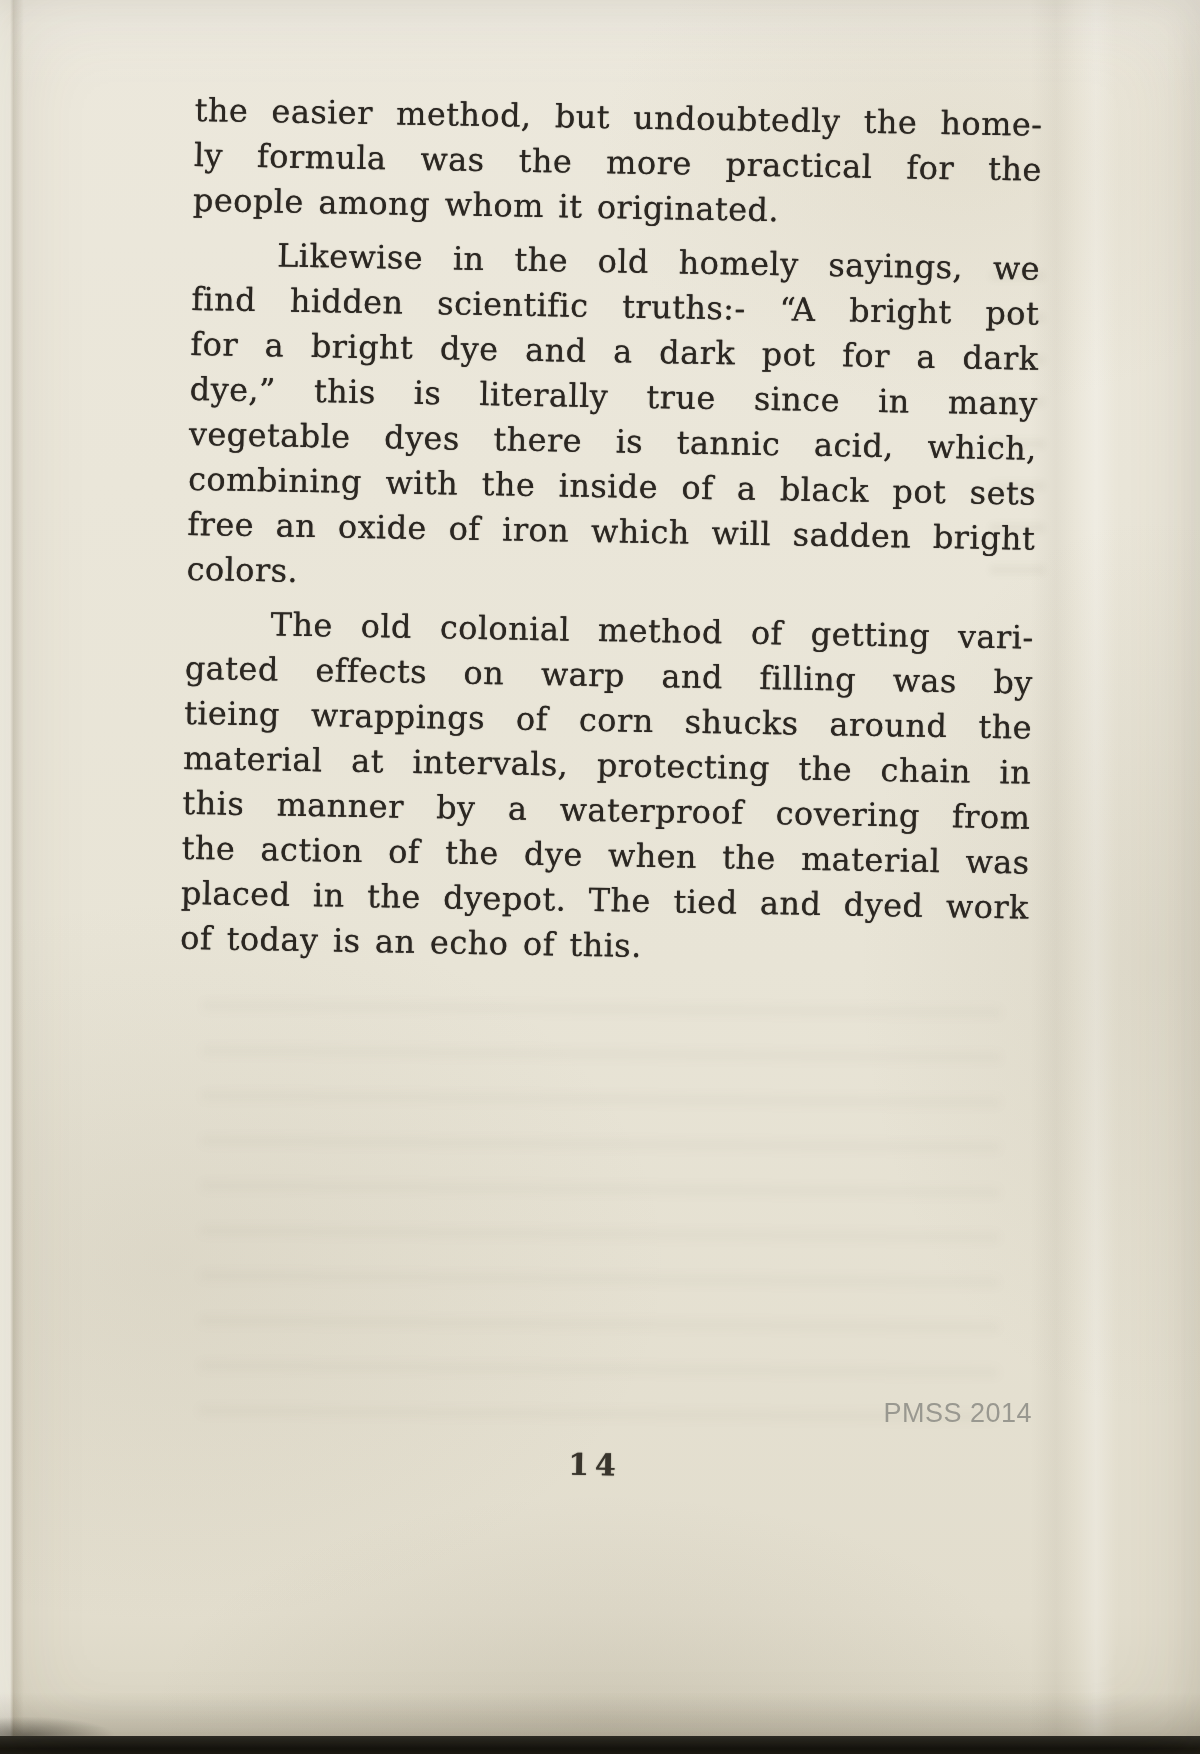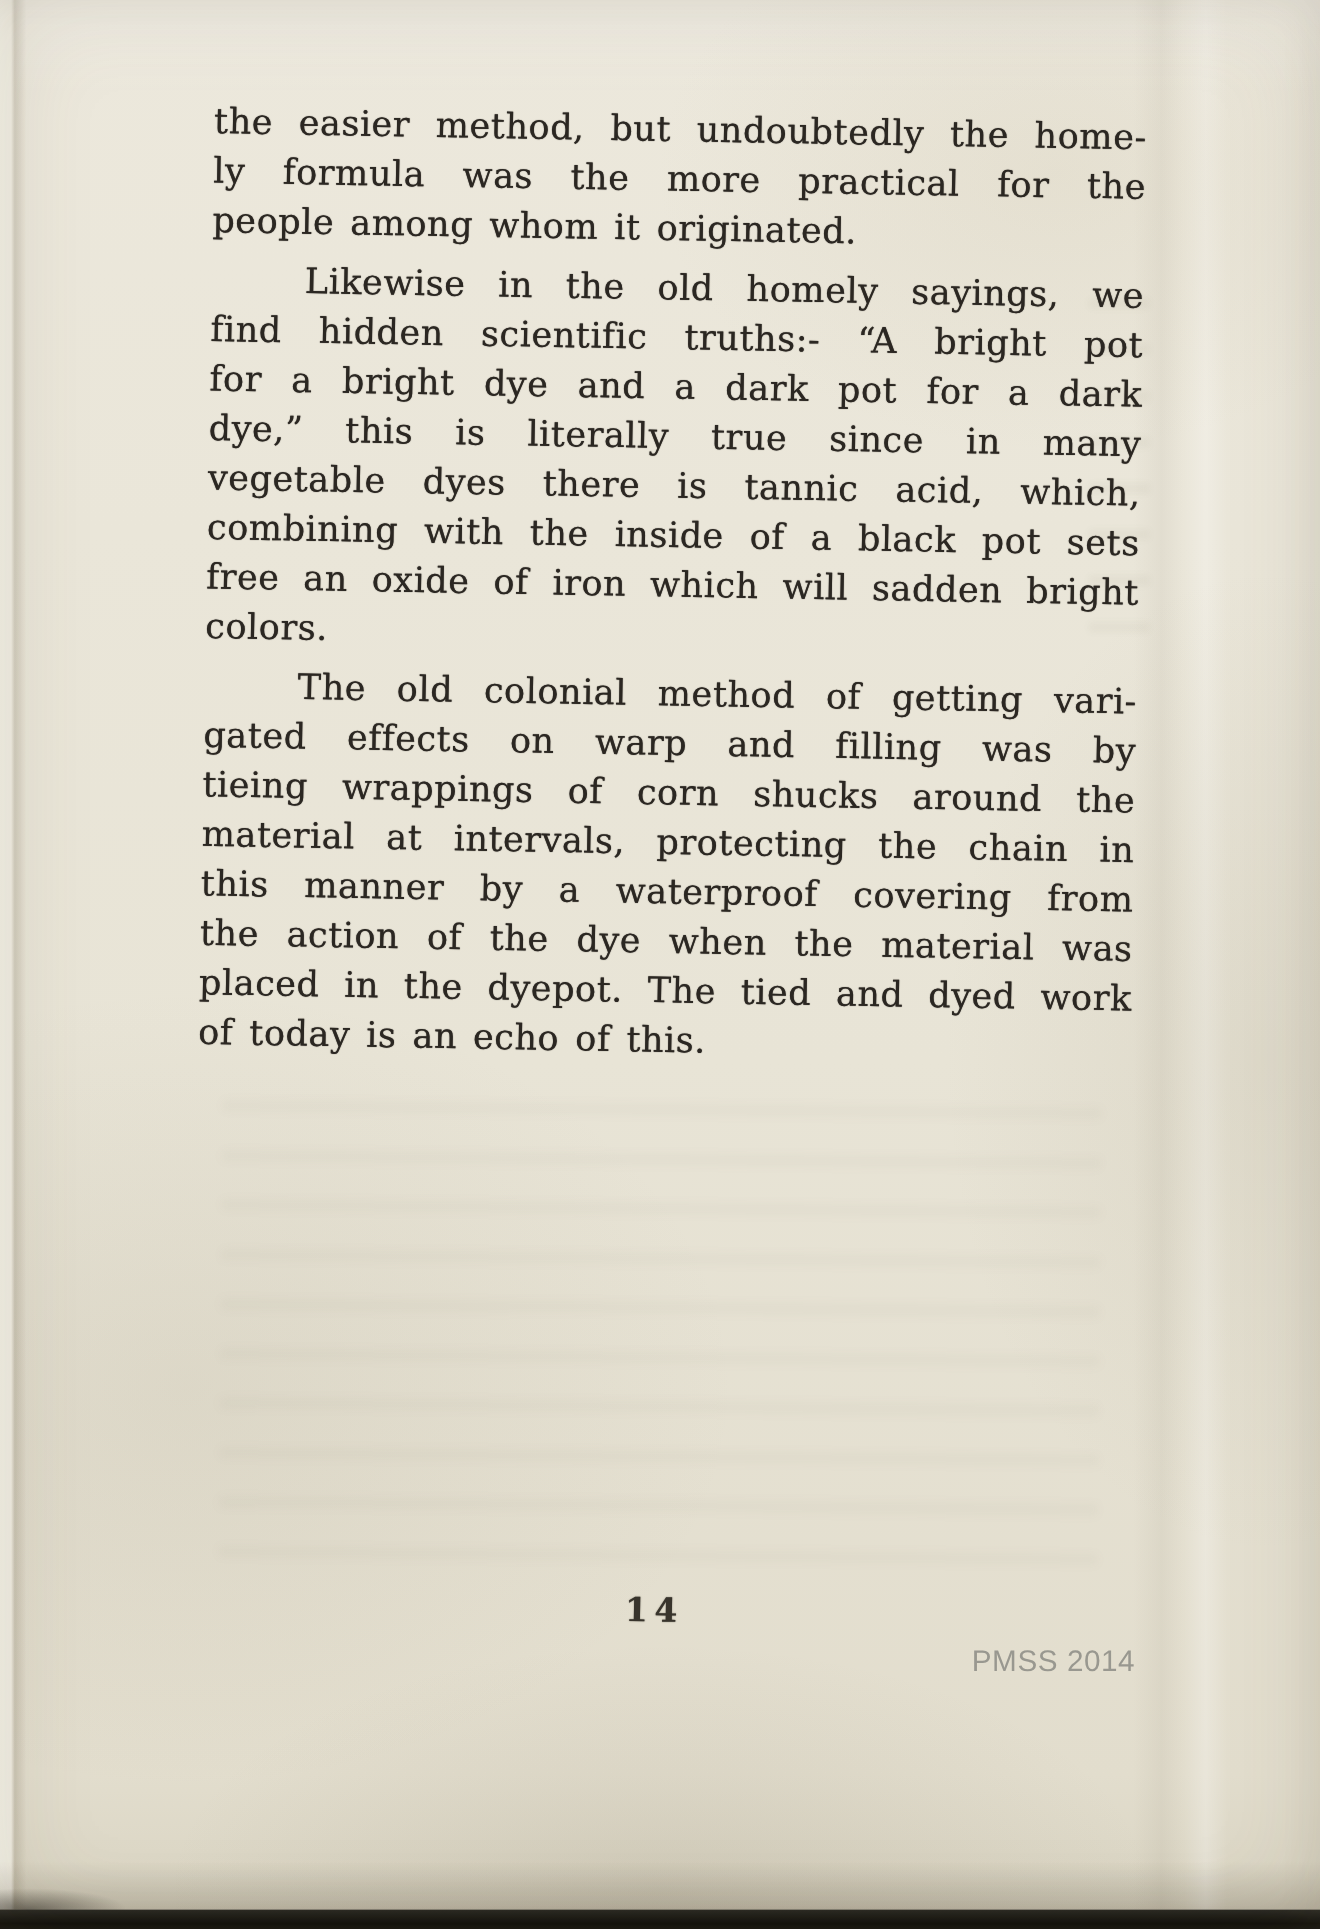--- a/index.html
+++ b/index.html
@@ -67,21 +67,21 @@
 
   .page-number {
     position: absolute; top: 1352px; left: 0; width: 100%;
     text-align: center;
     font-size: 30px; font-weight: bold; letter-spacing: 6px;
     color: #38342c;
     text-shadow: 0 0 1.2px rgba(50,45,35,0.75);
   }
 
   .watermark {
-    position: absolute; top: 1495px; right: 168px;
+    position: absolute; top: 1398px; right: 168px;
     font-family: "Liberation Sans", sans-serif;
     font-size: 27px; color: #96958d; letter-spacing: 0.5px;
     opacity: 0.95;
   }
 
   
   .left-edge {
     position: absolute; left: 0; top: 0; bottom: 18px; width: 24px;
     background: linear-gradient(90deg,
       #f6f4ea 0%, #f2efe4 42%,

